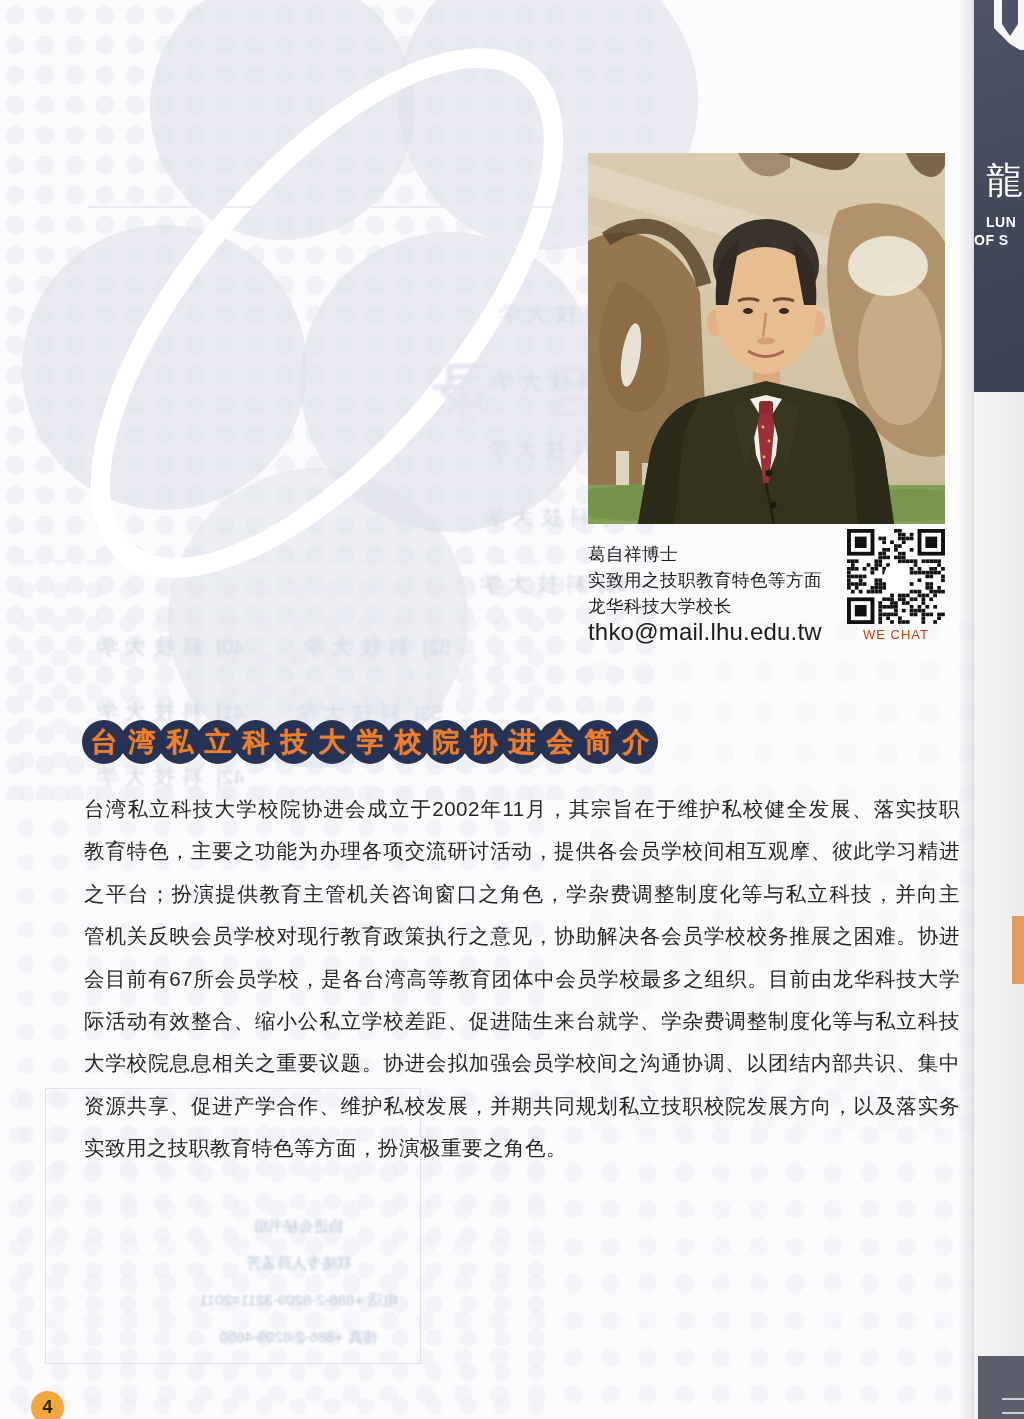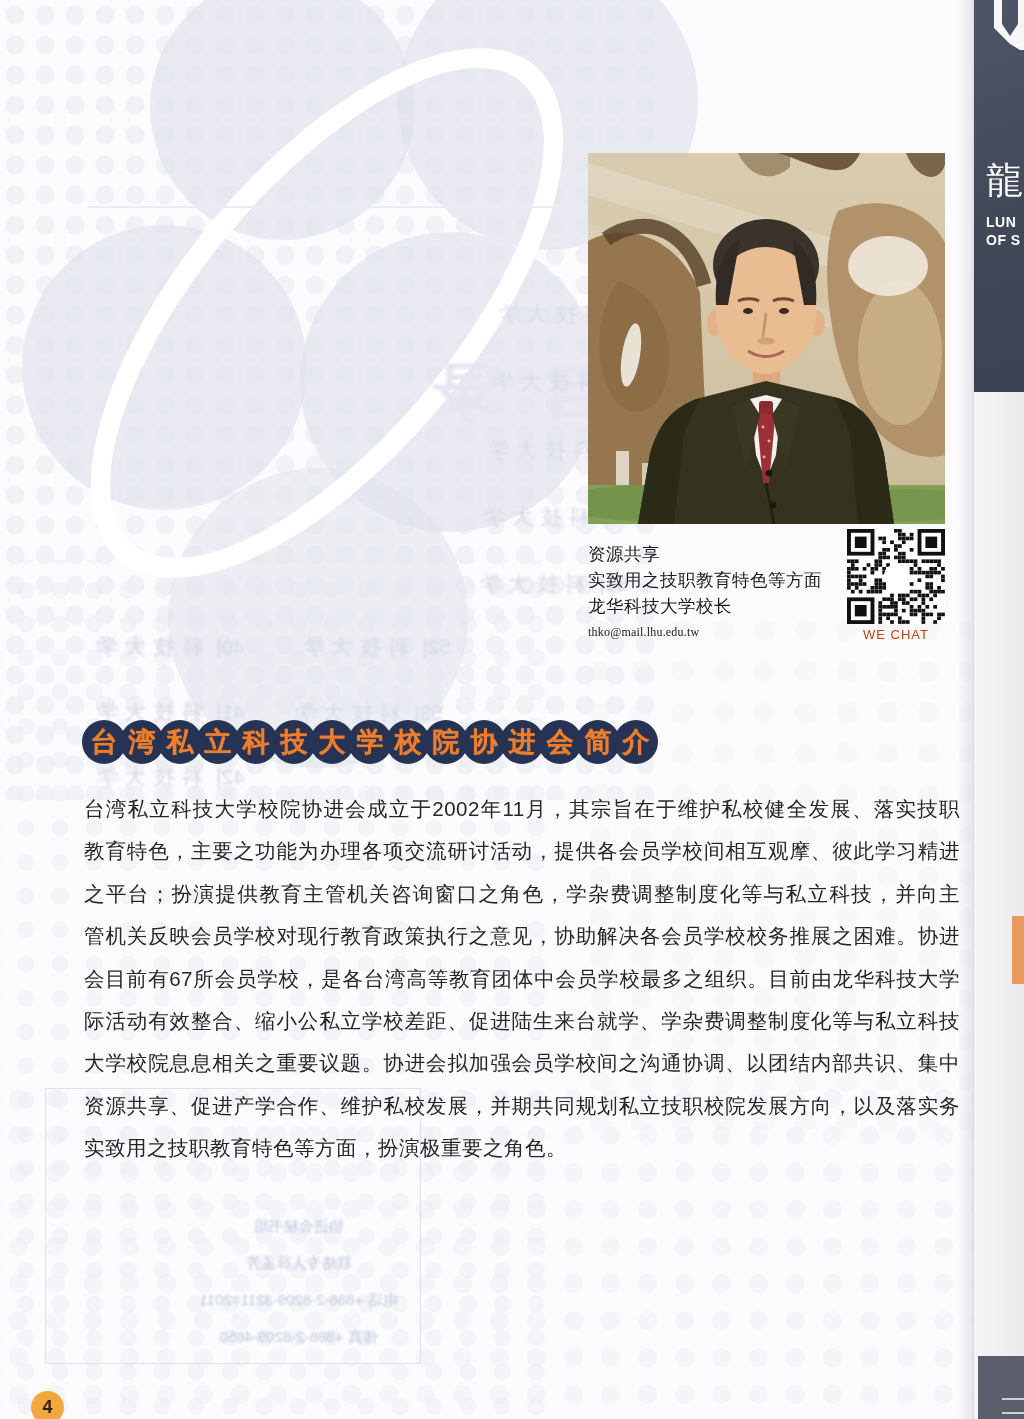--- a/index.html
+++ b/index.html
@@ -37,21 +37,21 @@
   .ghost-contact{position:absolute;left:140px;top:118px;width:225px;text-align:center;
     font-size:15px;line-height:37px;color:#becadd;transform:scaleX(-1);filter:blur(1.1px);white-space:nowrap;}
 
   
   .photo{position:absolute;left:588px;top:153px;width:357px;height:371px;overflow:hidden;}
   .photo svg{display:block;}
 
   
   .caption{position:absolute;left:588px;top:541px;color:#1c1c1c;}
   .caption .l{font-size:17.5px;line-height:26px;letter-spacing:.5px;}
-  .caption .email{font-size:12px;line-height:26px;letter-spacing:.2px;font-family:Liberation Serif, serif;}
+  .caption .email{font-size:24px;line-height:26px;letter-spacing:.2px;}
   .qrwrap{position:absolute;left:847px;top:529px;width:98px;}
   .qr{position:relative;width:98px;height:95px;background:#ffffff;}
   .qr svg{display:block;}
   .qrlabel{margin-top:3px;text-align:center;font-size:13px;letter-spacing:1px;color:#c2410c;}
 
   
   .banner{position:absolute;left:82px;top:720px;display:flex;}
   .bchar{width:44px;height:44px;margin-left:-6px;border-radius:50%;background:#263354;
     color:#ee7e2c;font-size:27px;font-weight:bold;display:flex;align-items:center;justify-content:center;
     text-shadow:0 0 1px #ee7e2c;}
@@ -71,21 +71,21 @@
   
   .edge-shadow{position:absolute;right:46px;top:0;width:20px;height:100%;
     background:linear-gradient(to right,rgba(0,0,0,0),rgba(110,110,125,.20));}
   .edge-paper{position:absolute;right:0;top:0;width:50px;height:100%;
     background:linear-gradient(to right,#f5f5f7,#ebebee);border-left:1px solid #d8d8dd;}
   .edge-navy{position:absolute;right:0;top:0;width:50px;height:392px;color:#fff;overflow:hidden;
     background:linear-gradient(160deg,#4e5568 0%,#414959 55%,#3a4253 100%);}
   .edge-char{position:absolute;left:12px;top:156px;font-size:37px;
     font-family:"Liberation Serif","DejaVu Serif",serif;}
   .edge-lun{position:absolute;left:12px;top:214px;font-size:14px;font-weight:bold;letter-spacing:.5px;}
-  .edge-ofs{position:absolute;left:12px;top:232px;font-size:14px;font-weight:bold;letter-spacing:.5px;}
+  .edge-ofs{position:absolute;left:0;top:232px;font-size:14px;font-weight:bold;letter-spacing:.5px;}
   .edge-logo{position:absolute;right:-6px;top:-6px;}
   .edge-orange{position:absolute;right:0;top:916px;width:12px;height:68px;background:#e69a5e;}
   .edge-dark{position:absolute;right:0;top:1356px;width:46px;height:63px;background:#5a5f6b;}
   .edge-dark .pline{position:absolute;right:0;width:22px;height:2px;background:#cdd0d7;}
 </style>
 </head>
 <body>
 
 <div class="page">
 
@@ -183,21 +183,21 @@
       <ellipse cx="160" cy="158" rx="5" ry="3" fill="#3a2a20"></ellipse>
       <ellipse cx="196" cy="158" rx="5" ry="3" fill="#3a2a20"></ellipse>
       <path d="M178,160 L175,184" stroke="#c89067" stroke-width="2.5" fill="none"></path>
       <ellipse cx="178" cy="188" rx="9" ry="3.5" fill="#d6a075"></ellipse>
       <path d="M160,198 Q178,209 196,198" stroke="#a86a55" stroke-width="2.8" fill="none"></path>
       <path d="M150,200 Q178,224 206,200 L200,214 Q178,228 156,214 Z" fill="#e9bd92"></path>
     </svg>
   </div>
 
   <div class="caption">
-    <div class="l">资源共享</div>
+    <div class="l">葛自祥博士</div>
     <div class="l">实致用之技职教育特色等方面</div>
     <div class="l">龙华科技大学校长</div>
     <div class="email">thko@mail.lhu.edu.tw</div>
   </div>
 
   <div class="qrwrap">
     <div class="qr">
         <svg width="98" height="95">
           <rect x="0" y="0" width="98" height="95" fill="#ffffff"></rect>
           <rect x="47.04" y="0" width="3.7632" height="3.6479999999999997" fill="#111"></rect>

